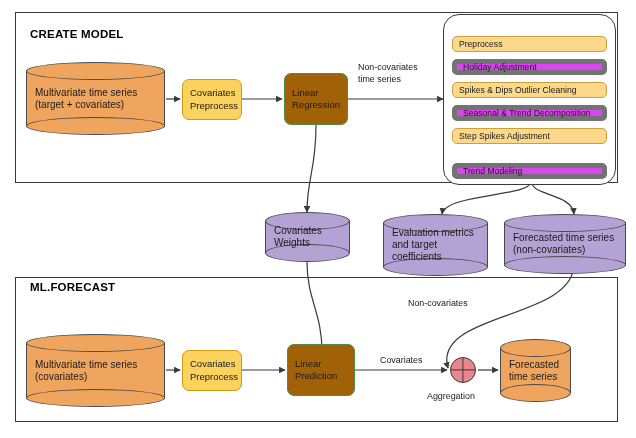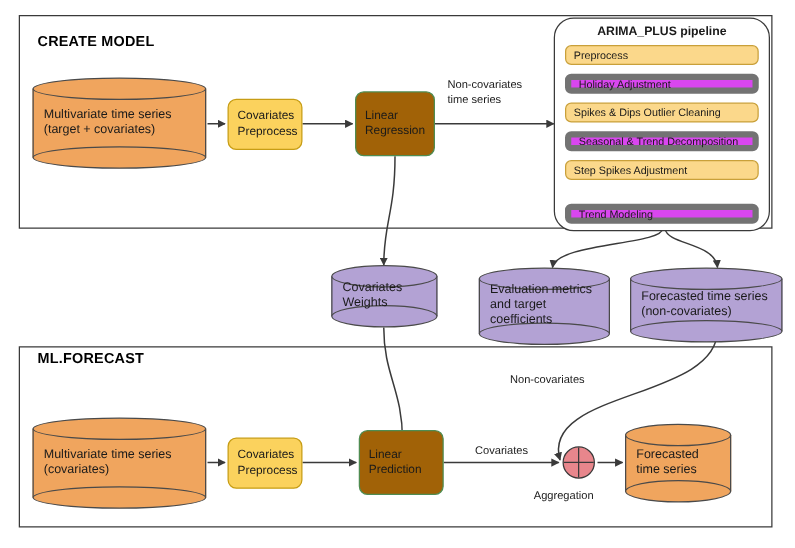--- a/index.html
+++ b/index.html
@@ -107,21 +107,20 @@
 
   <div class="node procbox green" style="left:284px;top:73px;width:64px;height:52px;">
     <span style="white-space:pre-line;">Linear
 Regression</span>
   </div>
 
   <div class="elabel" style="left:358px;top:62px;">Non-covariates
 time series</div>
 
   <div class="pipeline" style="left:443px;top:14px;width:171px;height:169px;">
-    <div class="pipeline-title">ARIMA_PLUS pipeline</div>
     <div class="step y" style="top:21px;">
       <span>Preprocess</span>
     </div>
     <div class="step b" style="top:44px;">
       <span>Holiday Adjustment</span>
     </div>
     <div class="step y" style="top:67px;">
       <span>Spikes &amp; Dips Outlier Cleaning</span>
     </div>
     <div class="step b" style="top:90px;">
@@ -184,21 +183,21 @@
   <div class="elabel" style="left:380px;top:355px;">Covariates</div>
 
   <div class="elabel" style="left:408px;top:298px;">Non-covariates</div>
 
   <div class="agg" style="left:450px;top:357px;">
     <div class="hline"></div>
     <div class="vline"></div>
   </div>
   <div class="elabel" style="left:427px;top:391px;">Aggregation</div>
 
-  <div class="cyl orange" style="left:500px;top:339px;width:85px;height:63px;">
+  <div class="cyl orange" style="left:500px;top:339px;width:71px;height:63px;">
     <div class="body"></div>
     <div class="bot"></div>
     <div class="top"></div>
     <div class="txt" style="white-space:pre-line;">Forecasted
 time series</div>
   </div>
 
 </div>
 
 </body></html>

